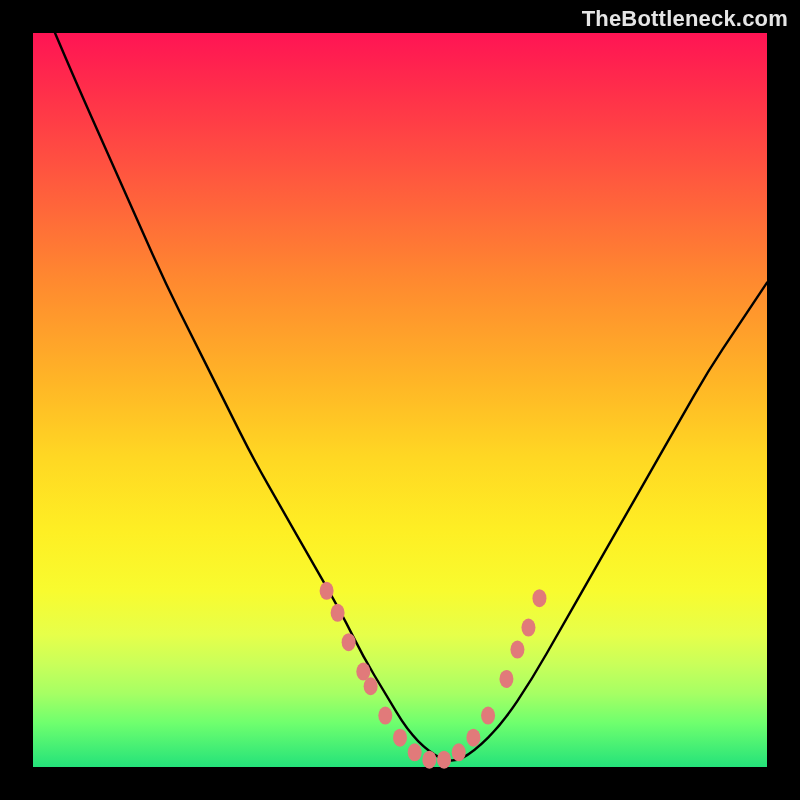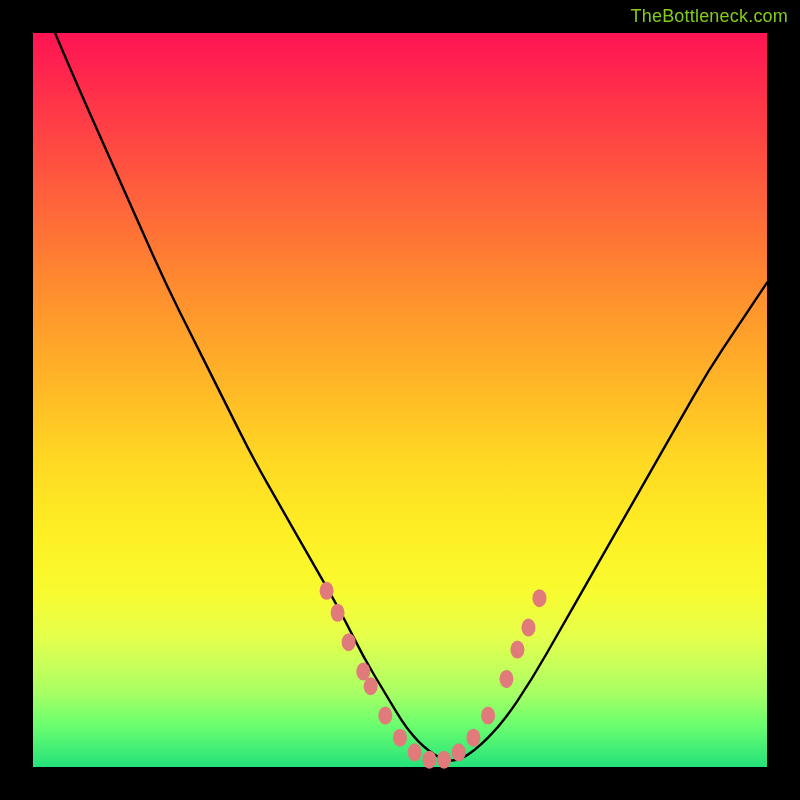--- a/index.html
+++ b/index.html
@@ -40,23 +40,23 @@
       #c9ff5a 86%,
       #a6ff64 90%,
       #6fff6e 94%,
       #24e27a 100%
     );
   }
   .watermark {
     position: absolute;
     top: 6px;
     right: 12px;
-    color: #84cc16;
-    font-size: 18px;
-    font-weight: 400;
+    color: #e5e5e5;
+    font-size: 22px;
+    font-weight: 700;
     letter-spacing: 0.2px;
     user-select: none;
   }
   svg.overlay {
     position: absolute;
     left: 0;
     top: 0;
     width: 734px;
     height: 734px;
     overflow: visible;

